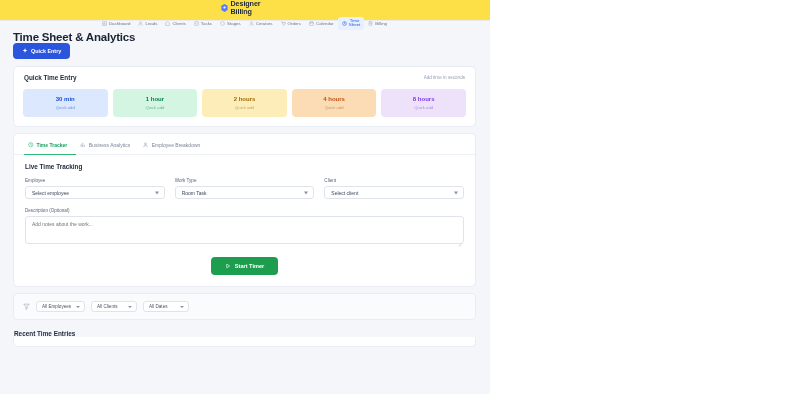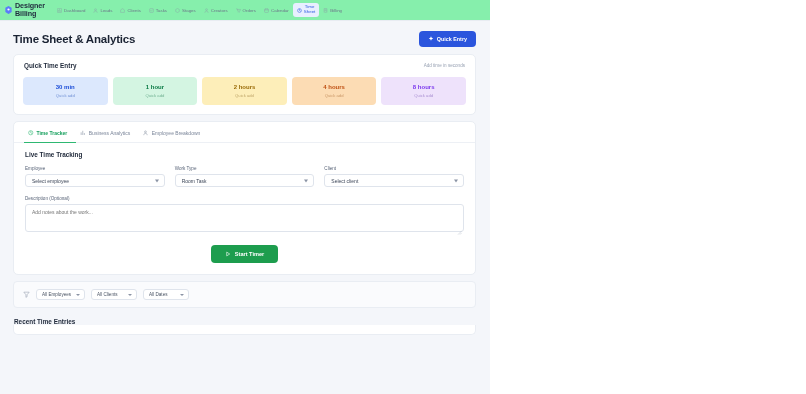--- a/index.html
+++ b/index.html
@@ -12,25 +12,26 @@
   .viewport {
     width: 490px; height: 394px;
     background: #f4f6fa;
     position: relative;
     overflow: hidden;
   }
 
   
   .topnav {
     height: 21px;
-    background: #86efac;
+    background: #fde047;
     border-bottom: 1px solid #e8ecf2;
     display: flex;
     align-items: center;
     padding: 0 6px 0 5px;
+    flex-direction: column;
   }
   .brand { display: flex; align-items: center; gap: 3px; margin-right: 8px; }
   .brand-icon { width: 7px; height: 9px; position: relative; flex: none; }
   .brand-icon svg { display: block; }
   .brand-text {
     font-size: 7.2px; font-weight: 700; color: #1f2a3d;
     line-height: 8.4px; letter-spacing: -0.1px;
   }
   .navitems { display: flex; align-items: center; gap: 0px; }
   .navitem {
@@ -39,22 +40,23 @@
     font-size: 4.4px; color: #6b7688; white-space: nowrap;
     line-height: 5px;
   }
   .navitem.active { background: #e8efff; color: #2b59e0; }
   .navitem.twoline .nav-label { line-height: 4.6px; text-align: center; }
   .nav-ico { width: 5px; height: 5px; flex: none; opacity: .75; }
   .navitem.active .nav-ico { opacity: 1; }
 
   
   .page-head {
-    display: flex; align-items: center; justify-content: space-between;
+    display: flex; align-items: flex-start; justify-content: space-between;
     padding: 10px 14px 7px 13px;
+    flex-direction: column;
   }
   .page-title { font-size: 11.5px; font-weight: 700; color: #1a2333; letter-spacing: -0.2px; }
   .btn-quick {
     background: #2b55dd; color: #fff; border: none; border-radius: 4px;
     font-size: 5.4px; font-weight: 600; padding: 5px 9px;
     display: flex; align-items: center; gap: 3px;
     font-family: "Liberation Sans", sans-serif;
   }
   .btn-quick svg { width: 6px; height: 6px; }
 

